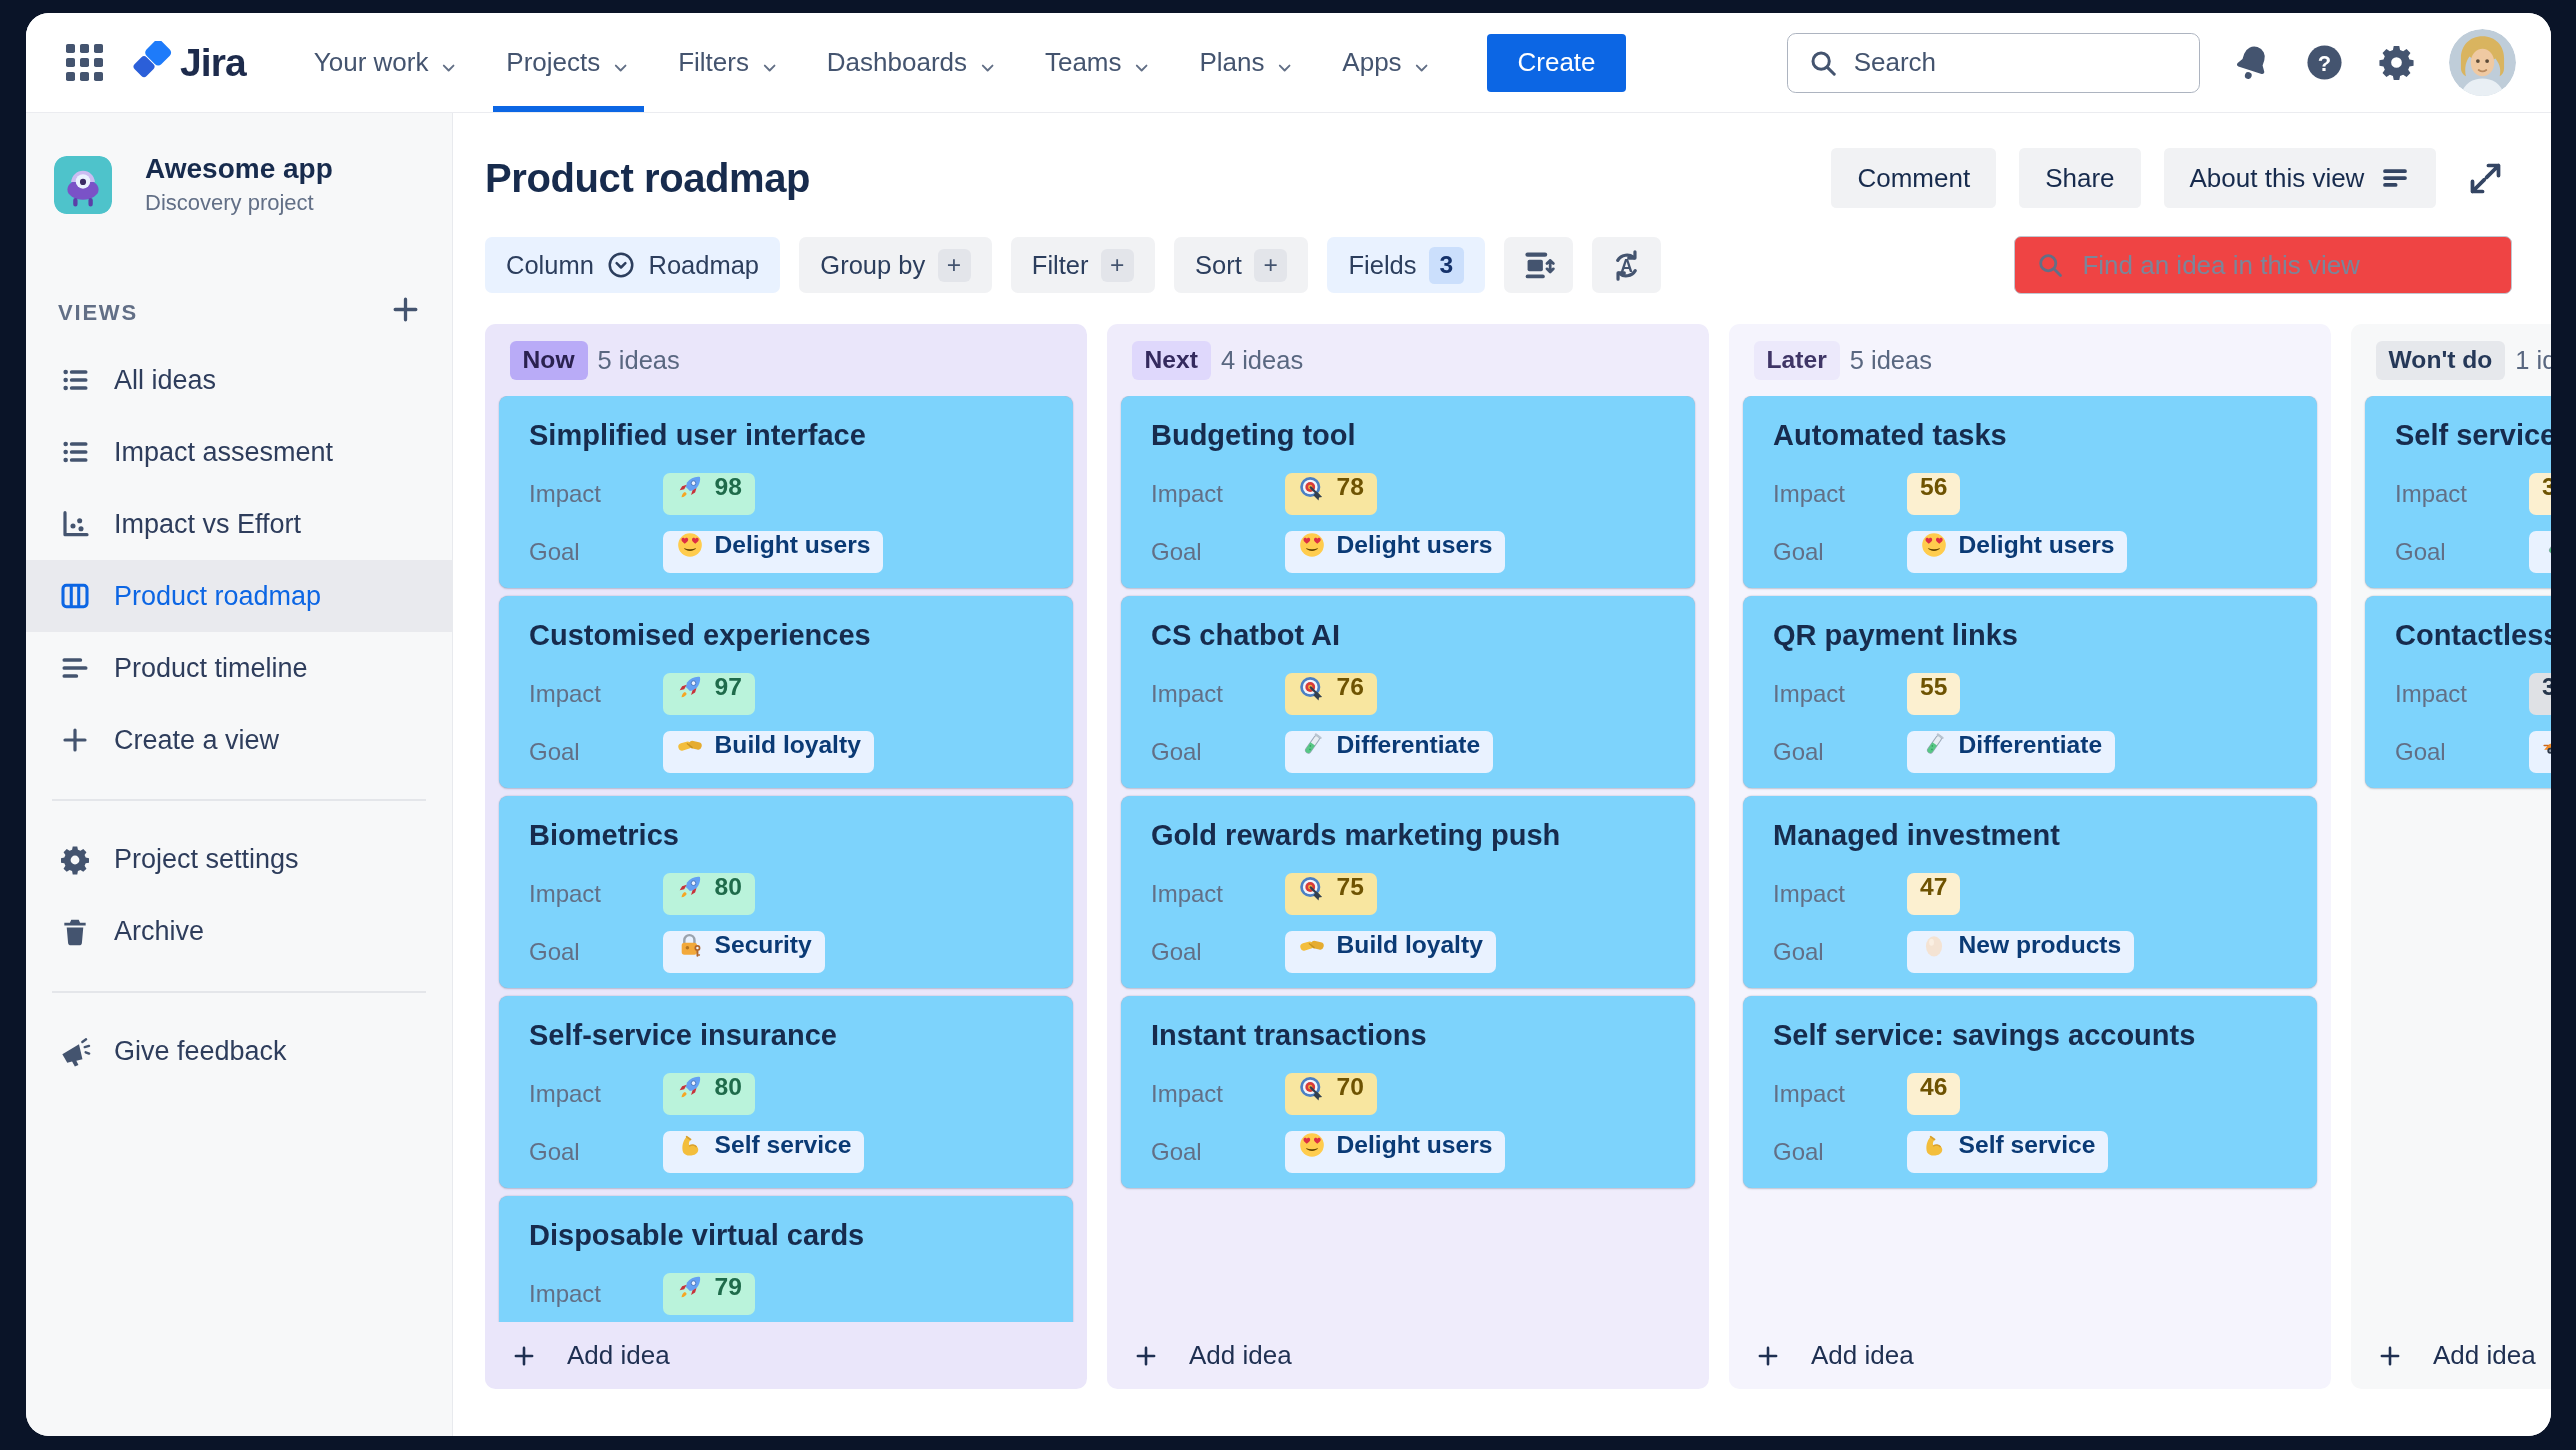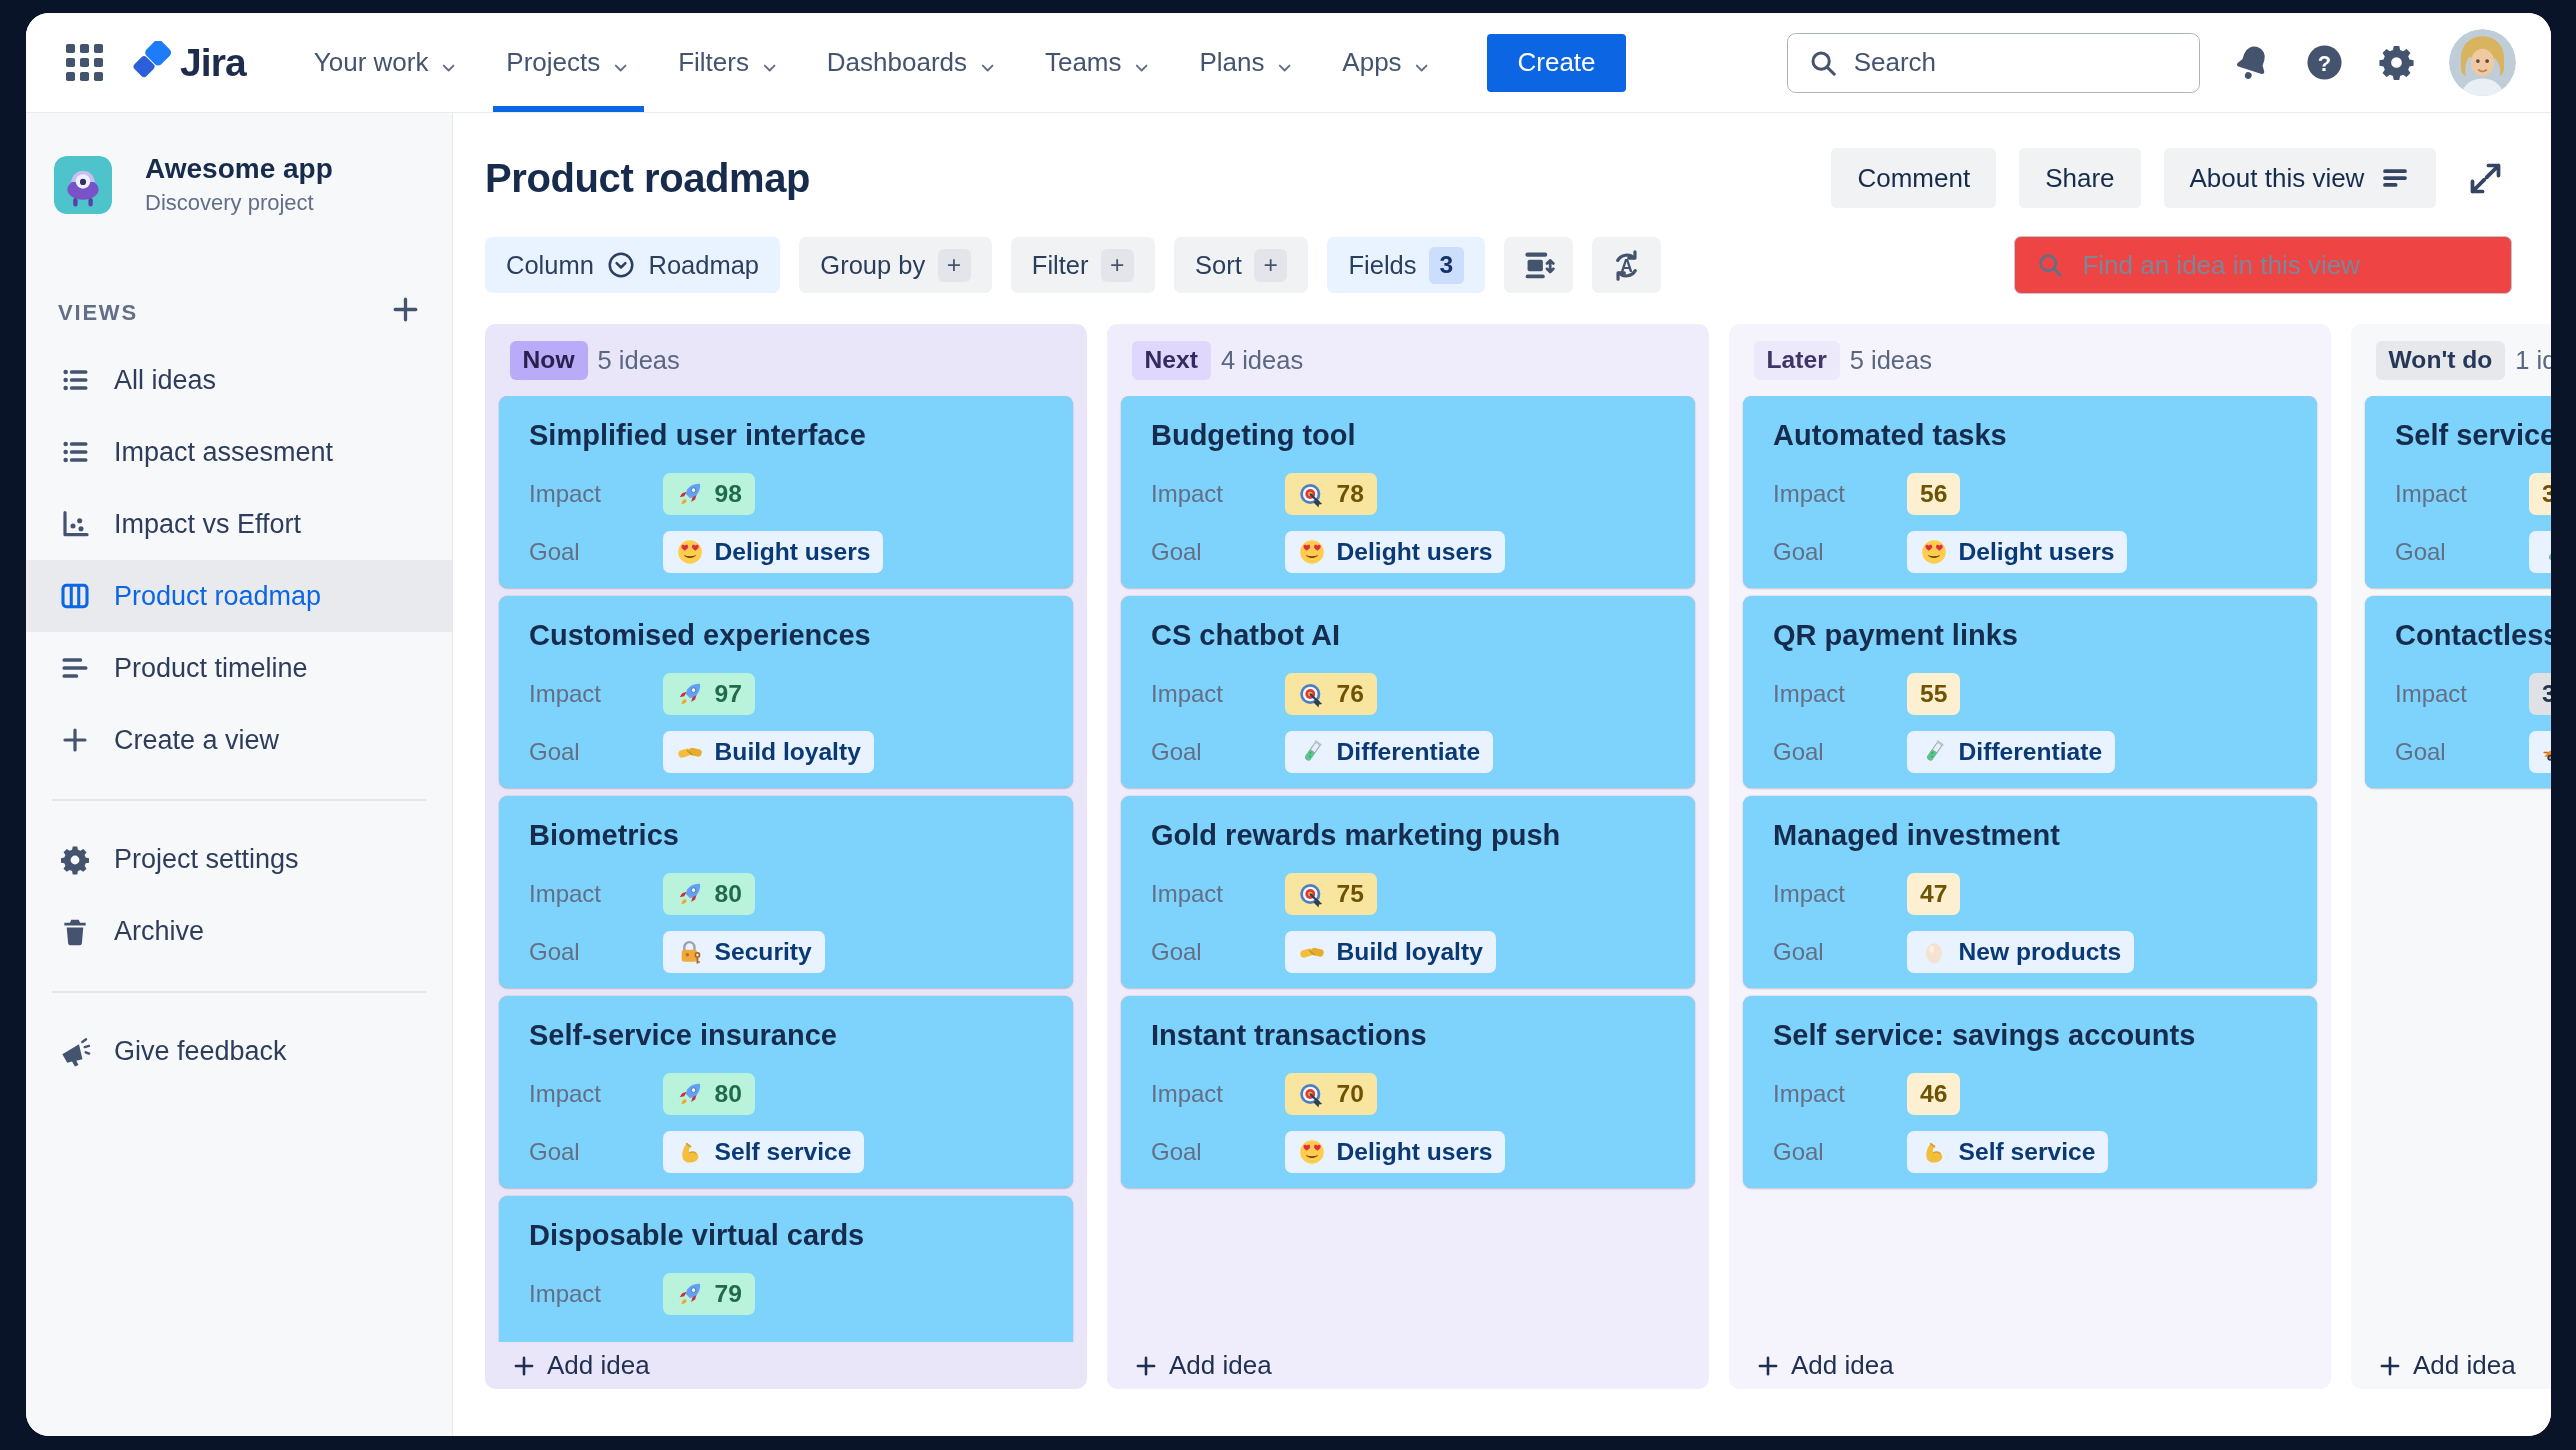--- a/index.html
+++ b/index.html
@@ -101,29 +101,29 @@
   .column.later .col-badge{background:#ECE9FB;color:#3F3566;}
   .column.wontdo .col-badge{background:#E6E8EC;color:#253858;}
   .col-count{font-size:25.5px;color:#596780;}
   .cards{flex:1;overflow:hidden;padding:0 14px;display:flex;flex-direction:column;gap:8px;}
   .card{flex:none;height:192px;background:#7dd3fc;border-radius:8.8px;padding:23px 30px;box-sizing:border-box;overflow:hidden;cursor:pointer;
         box-shadow:0 0.9px 1.8px rgba(9,30,66,.22),0 0 0.9px rgba(9,30,66,.2);}
   .card-title{font-size:29px;font-weight:700;color:#172B4D;white-space:nowrap;}
   .frow{display:flex;align-items:center;margin-top:16px;}
   .frow.first{margin-top:21px;}
   .flabel{width:134px;flex:none;font-size:24px;color:#626F86;}
-  .fbadge{height:42px;display:inline-flex;align-items:center;gap:10.6px;padding:0 13px;border-radius:7px;font-size:24.6px;font-weight:700;white-space:nowrap;}
+  .fbadge{height:42px;display:inline-flex;align-items:flex-start;gap:10.6px;padding:0 13px;border-radius:7px;font-size:24.6px;font-weight:700;white-space:nowrap;}
   .fbadge .em{width:28px;height:28px;flex:none;}
   .fbadge .em svg{width:100%;height:100%;display:block;}
   .tone-green{background:#BAF3DB;color:#1F6B4B;}
   .tone-yellow{background:#F8E6A0;color:#6E5302;}
   .tone-cream{background:#FCF0D0;color:#6E5302;}
   .tone-gray{background:#DFE1E5;color:#27364B;}
   .tone-blue{background:#E9F2FF;color:#0A3A75;}
-  .col-foot{flex:none;height:47px;display:flex;align-items:center;gap:10px;padding:0 26px;font-size:26px;font-weight:500;color:#1E2F51;cursor:pointer;}
+  .col-foot{flex:none;height:67px;display:flex;align-items:center;gap:30px;padding:0 26px;font-size:26px;font-weight:500;color:#1E2F51;cursor:pointer;}
   .col-foot .ic{width:26px;height:26px;color:#1E2F51;}
   .col-foot .ic svg{width:100%;height:100%;}
 </style>
 </head>
 <body>
 
 <div class="window">
 
   <div class="topnav">
     <div class="grid-icon">

